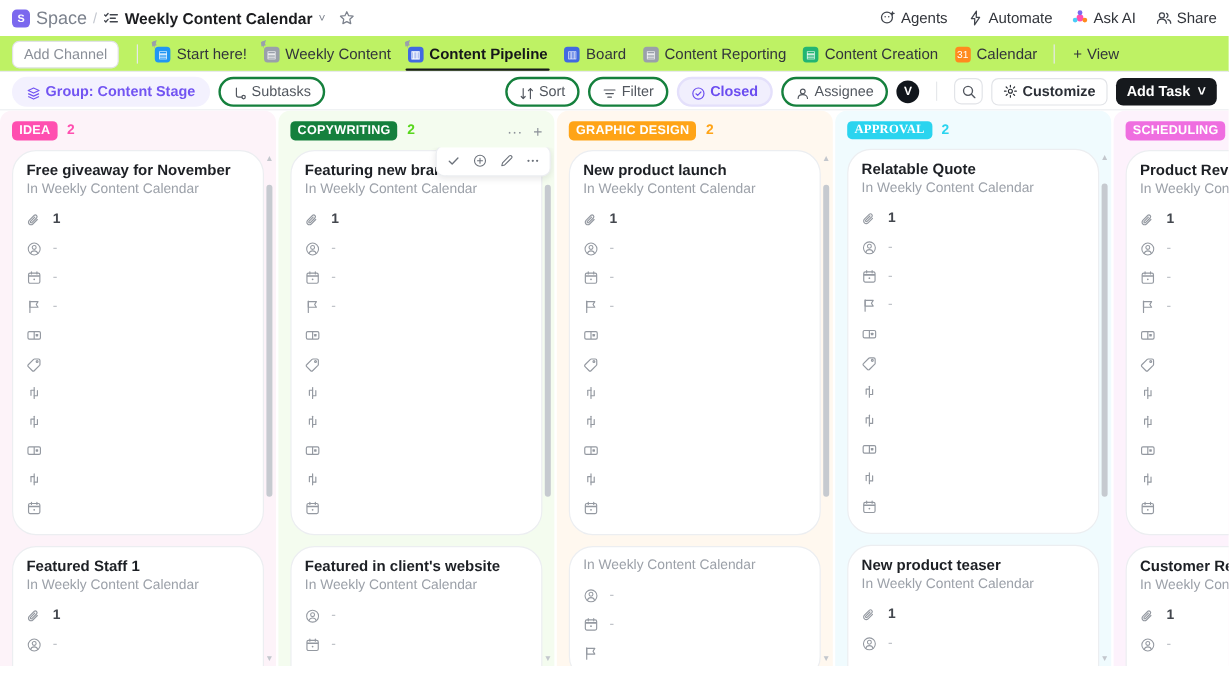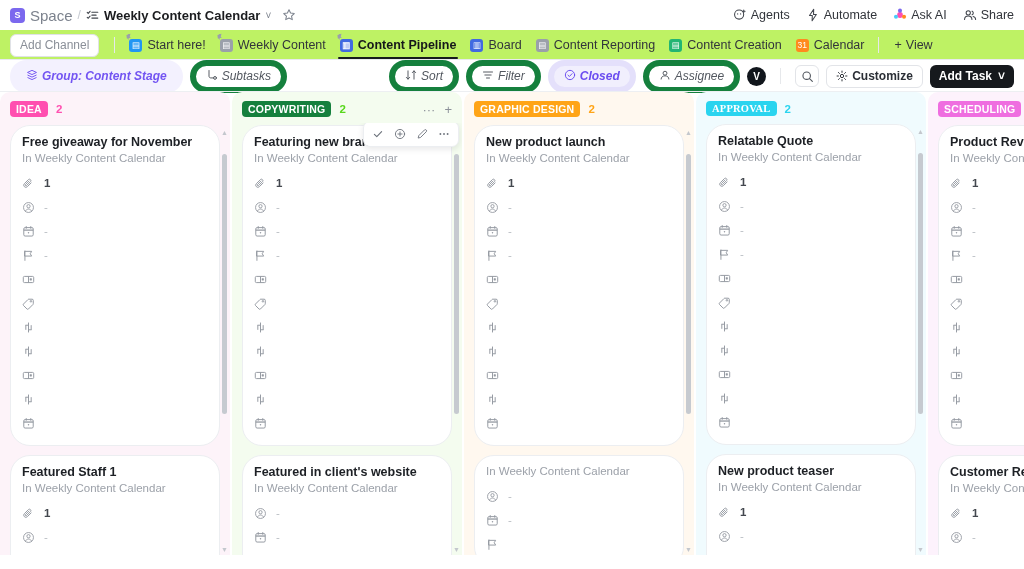--- a/index.html
+++ b/index.html
@@ -94,24 +94,24 @@
     height: 32px; display: flex; align-items: center;
     padding: 0 10px; background: #fff; position: relative;
   }
   .filterbar::after {
     content:""; position:absolute; left:0; right:0; bottom:0;
     height:1px; background:#edeff2;
   }
   .fb-left { display: flex; align-items: center; gap: 7px; flex: 1; }
   .fb-right { display: flex; align-items: center; gap: 7px; }
   .pill {
-    display: flex; align-items: flex-start; gap: 4px;
-    border: 6px solid #15803d; border-radius: 20px;
+    display: flex; align-items: flex-end; gap: 4px;
+    border: 2px solid #15803d; border-radius: 20px;
     padding: 3px 10px; font-size: 12px; color: #52575f;
-    background: #fff; white-space: nowrap; line-height: 15px; font-style: italic;
+    background: #fff; white-space: nowrap; line-height: 15px;
   }
   .pill.purple {
     background: #f1effd; border-color: #e4e0fb; color: #6b4df0; font-weight: bold;
   }
   .pill.purple-soft {
     background: #f3f1fe; border-color: #f3f1fe; color: #7254f2; font-weight: bold;
   }
   .avatar-v {
     width: 19px; height: 19px; border-radius: 50%;
     background: #11161c; color: #fff; font-size: 10px; font-weight: bold;

